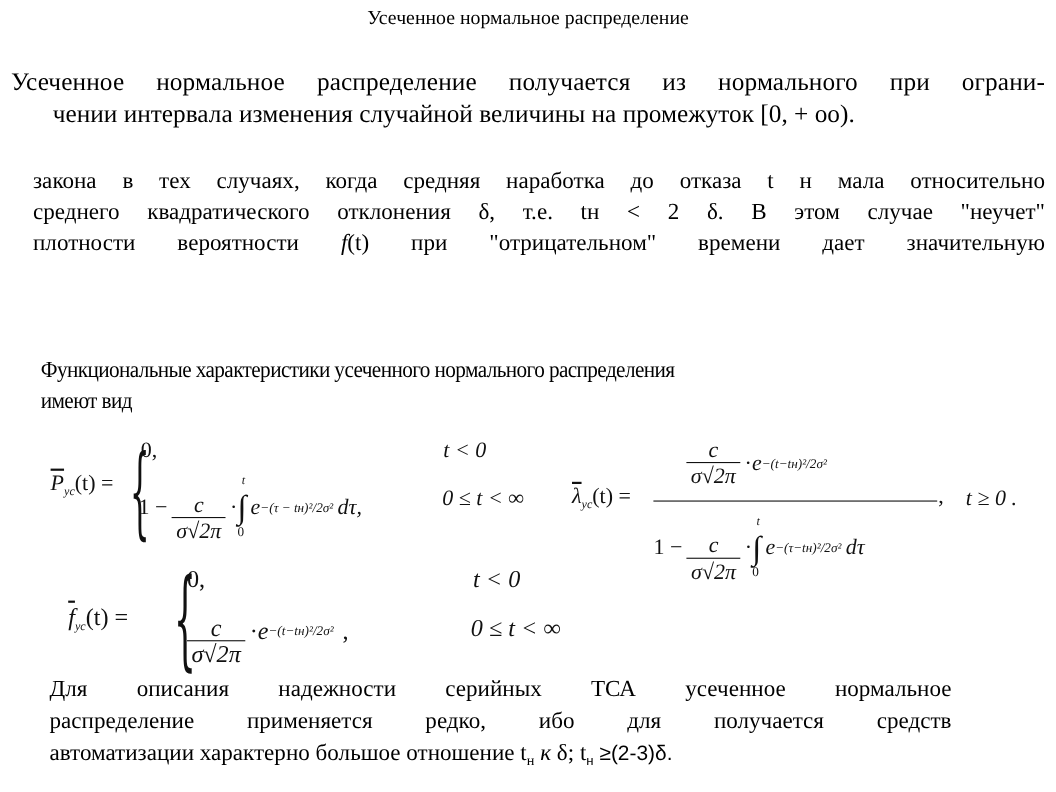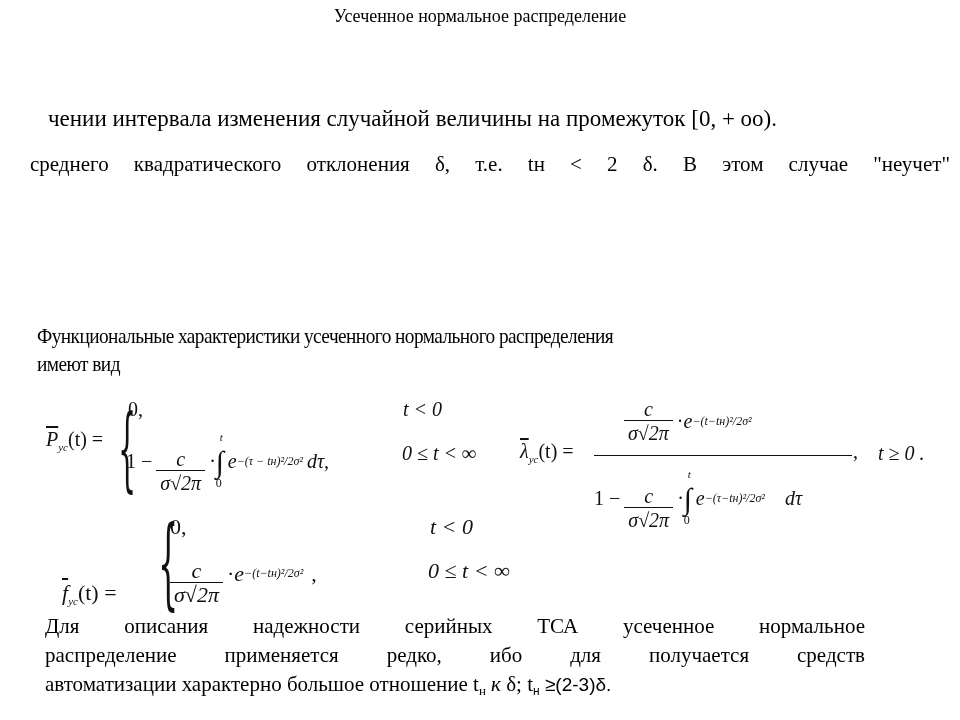--- a/index.html
+++ b/index.html
@@ -33,21 +33,20 @@
       display: block;
       text-align: justify;
       text-align-last: justify;
       white-space: nowrap;
       letter-spacing: 0.1px;
       word-spacing: 4px;
     }
     .intro .line2 {
       display: block;
       padding-left: 38px;
-      margin-top: 44px;
     }
 
     .para2 {
       left: 30px; top: 150px; width: 920px;
       font-size: 21px;
       line-height: 28px;
       text-align: justify;
     }
     .para2 .ln {
       display: block;
@@ -132,25 +131,28 @@
     }
     .sans { font-family: "Liberation Sans", "DejaVu Sans", sans-serif; font-size: 19px; }
     .subsc { font-size: 13px; vertical-align: -4px; }
   </style>
 </head>
 <body>
 
 <div class="abs slide-title">Усеченное нормальное распределение</div>
 
 <div class="abs intro">
+  <span class="line1">Усеченное нормальное распределение получается из нормального при ограни-</span>
   <span class="line2">чении интервала изменения случайной величины на промежуток [0, + оо).</span>
 </div>
 
 <div class="abs para2">
+  <span class="ln">закона в тех случаях, когда средняя наработка до отказа t н  мала относительно</span>
   <span class="ln">среднего квадратического отклонения δ, т.е. tн &lt; 2 δ. В этом случае "неучет"</span>
+  <span class="ln"><span>плотности вероятности </span><span class="ital">f</span><span>(t)  при "отрицательном" времени дает значительную</span></span>
 </div>
 
 <div class="abs para3">
   <div>Функциональные характеристики усеченного нормального распределения</div>
   <div>имеют вид</div>
 </div>
 
 <div class="formula">
   <div class="fx" style="left:46px; top:428px;">
     <span class="over">P</span><span class="sub">ус</span><span class="up">(t) =</span>
@@ -192,26 +194,26 @@
   <div class="fx" style="left:594px; top:465px; display:flex; align-items:center;">
     <span class="up">1 −</span>
     <span class="frac" style="margin-top:20px;">
         <span class="num">c</span>
         <span class="den">σ√2π</span>
       </span>
     <span class="up">·</span>
     <span class="intg">∫<span class="lim-top">t</span><span class="lim-bot">0</span></span>
     <span>e</span>
       <span class="sup">−(τ−tн)²/2σ²</span>
-    <span style="margin-left:20px;font-style:italic;">dτ</span>
+    <span style="margin-left:4px;font-style:italic;">dτ</span>
   </div>
 </div>
 
 <div class="formula" style="font-size:22px;">
-  <div class="fx" style="left:62px; top:580px;">
+  <div class="fx" style="left:62px; top:548px;">
     <span class="over">f</span><span class="sub">ус</span><span class="up">(t) =</span>
   </div>
   <div class="brace" style="left:158px; top:505px; font-size:58px; transform:scaleX(0.55) scaleY(1.7);">{</div>
   <div class="fx up" style="left:170px; top:514px;">0,</div>
   <div class="fx" style="left:430px; top:514px;">t &lt; 0</div>
   <div class="fx" style="left:166px; top:540px; display:flex; align-items:center;">
     <span class="frac" style="margin-top:20px;">
         <span class="num">c</span>
         <span class="den">σ√2π</span>
       </span>

